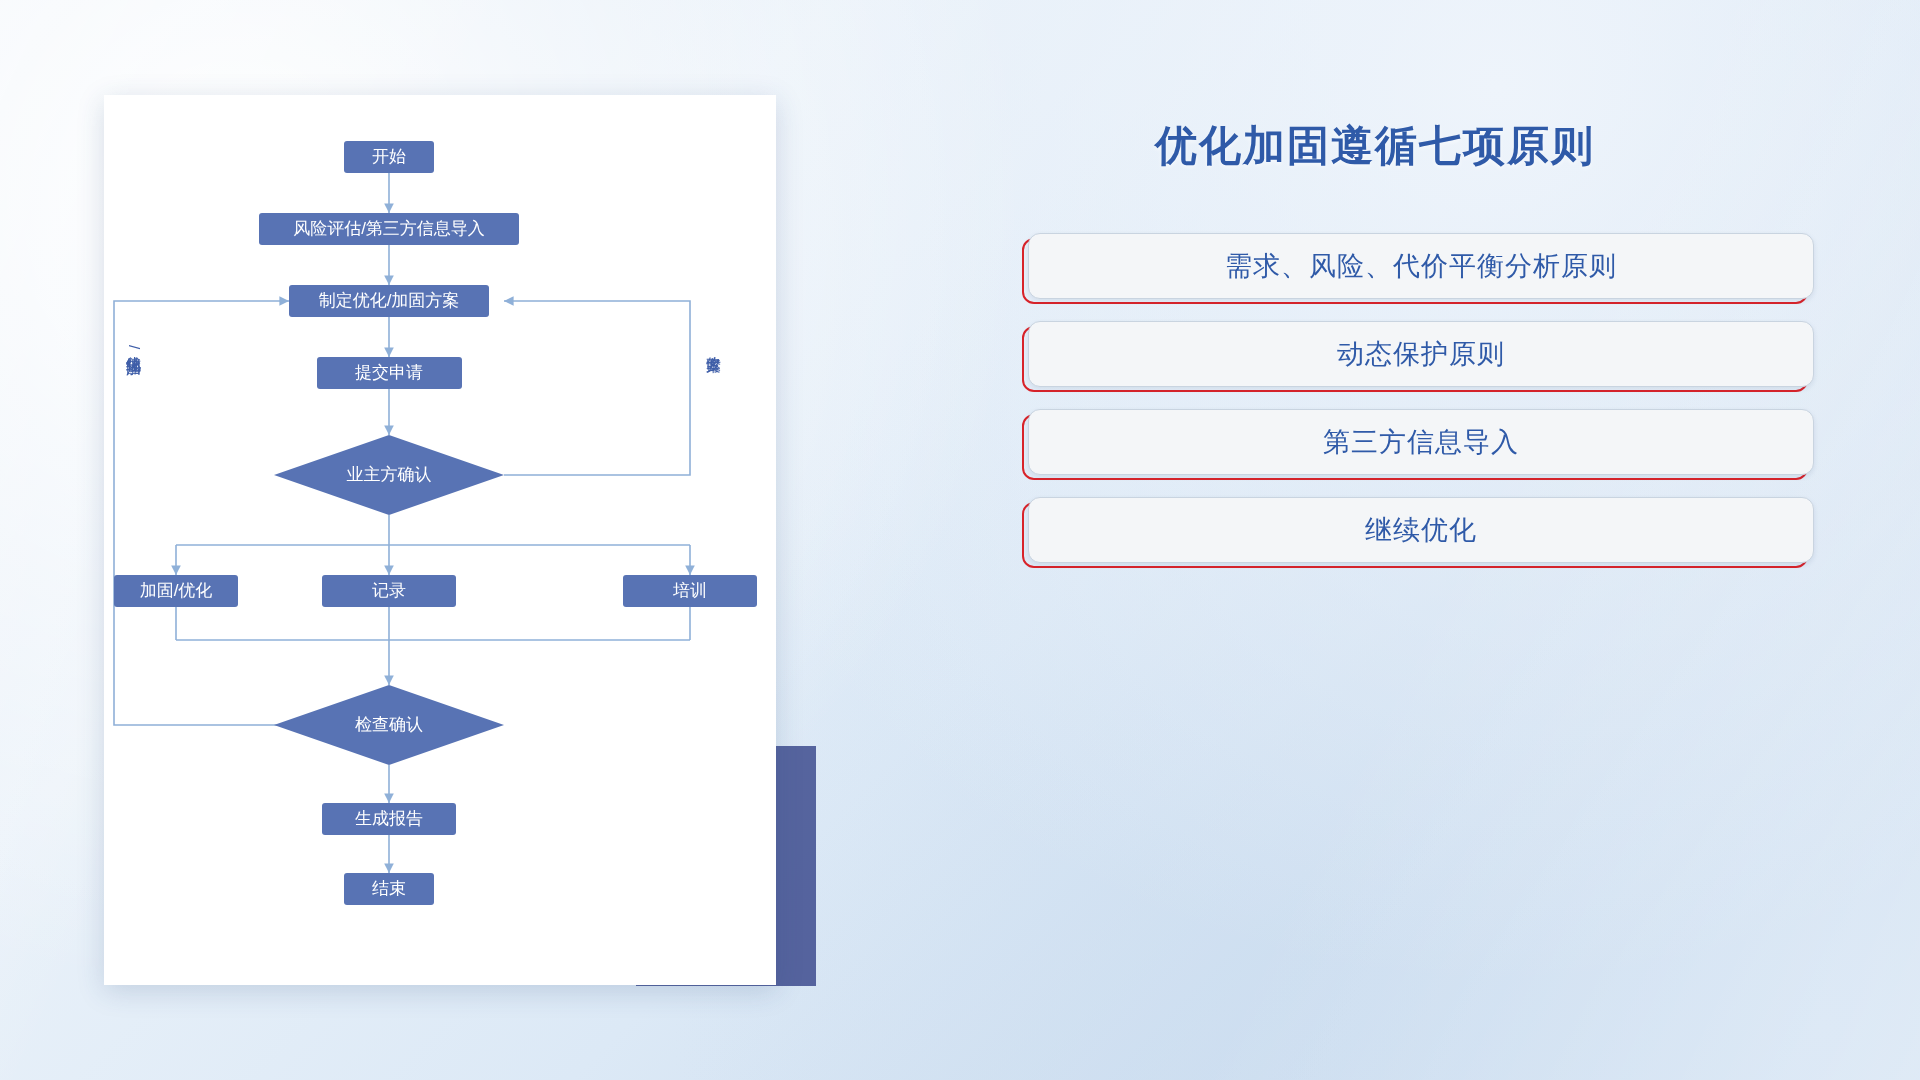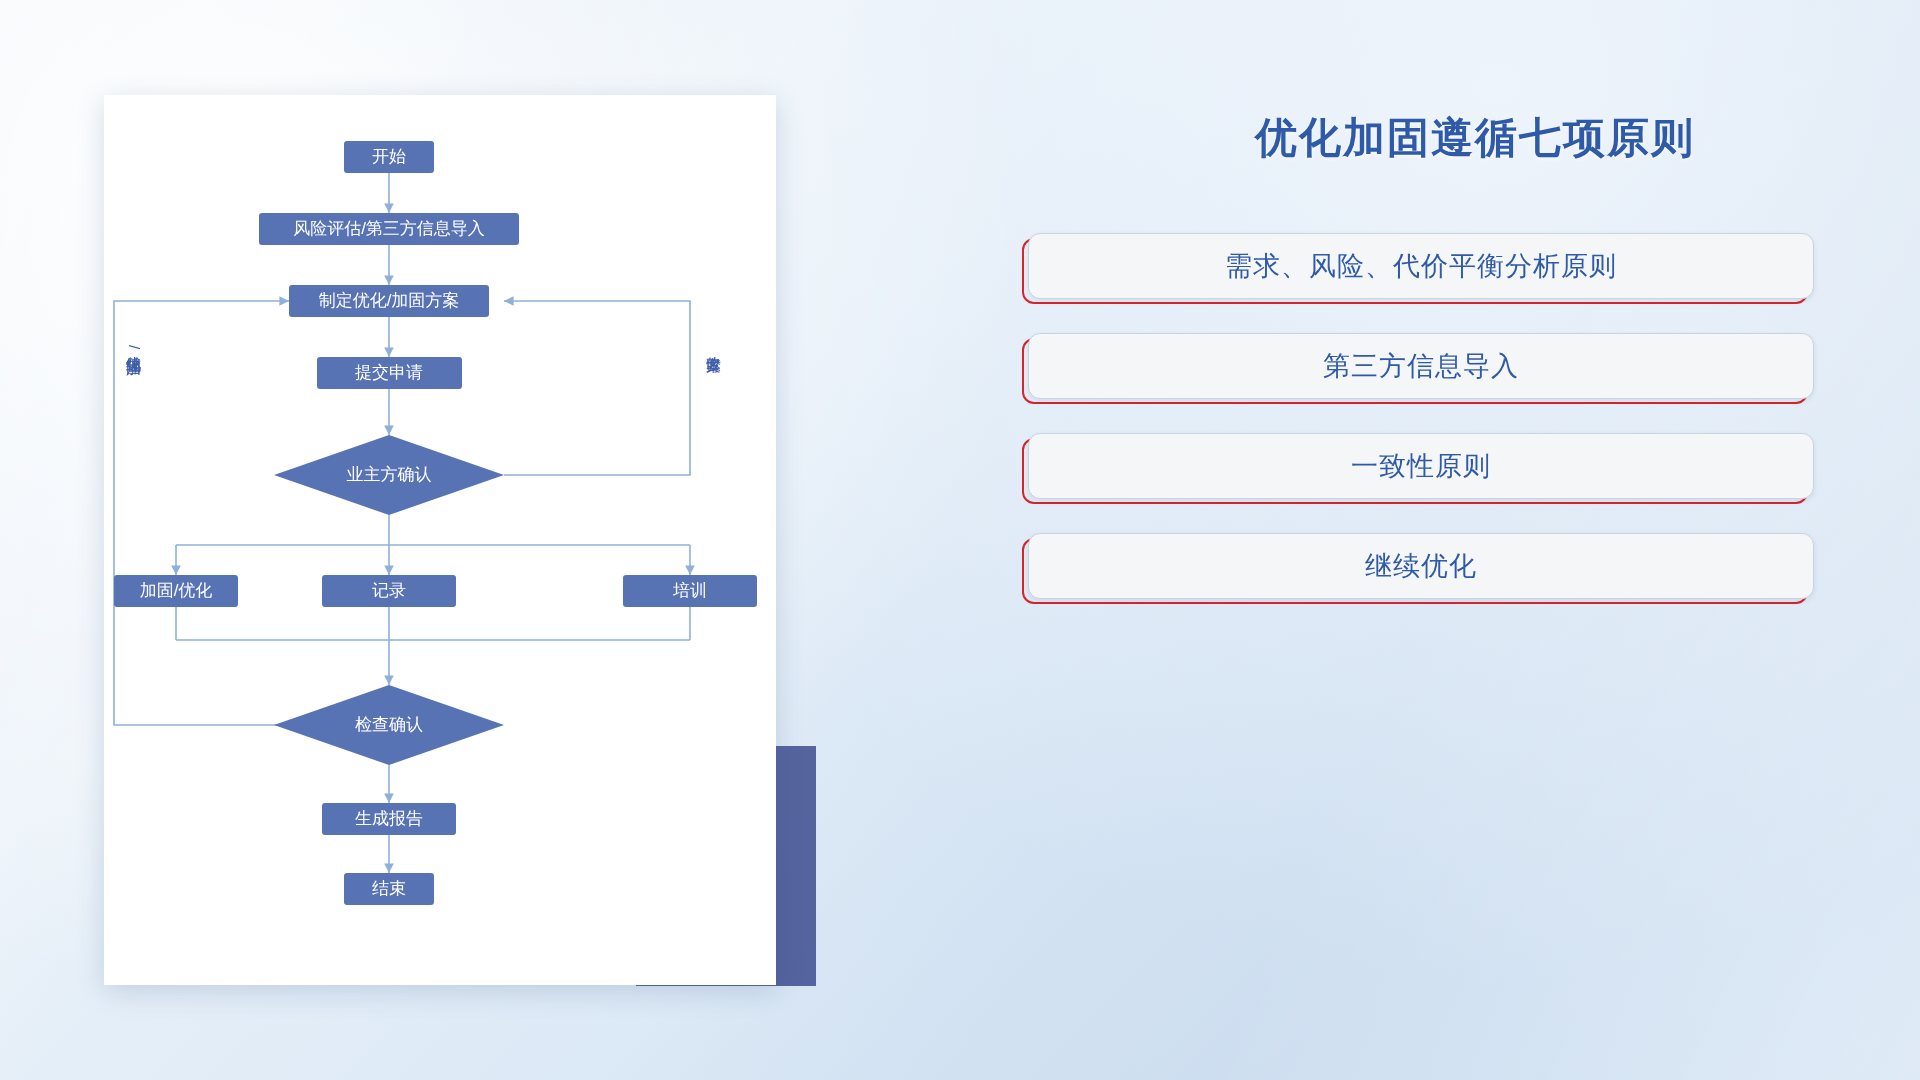--- a/index.html
+++ b/index.html
@@ -63,39 +63,38 @@
   .side-label {
     font-size: 15px;
     fill: #3f5ea8;
     font-family: "Liberation Sans", sans-serif;
   }
 
   
   .right-title {
     position: absolute;
     left: 1155px;
-    top: 110px;
+    top: 118px;
     width: 640px;
-    text-align: center;
     font-size: 42px;
     font-weight: bold;
     color: #2f5aa8;
     letter-spacing: 2px;
     text-shadow: 0 2px 4px rgba(255,255,255,0.6);
   }
   .principles {
     position: absolute;
     left: 1022px;
     top: 233px;
     width: 790px;
   }
   .principle {
     position: relative;
     height: 80px;
-    margin-bottom: 20px;
+    margin-bottom: 8px;
   }
   .principle .accent {
     position: absolute;
     left: 0;
     top: 5px;
     width: 786px;
     height: 66px;
     border: 2px solid #d8232a;
     border-radius: 12px;
     box-sizing: border-box;
@@ -208,25 +207,25 @@
 
   <div class="right-title">优化加固遵循七项原则</div>
 
   <div class="principles">
     <div class="principle">
       <div class="accent"></div>
       <div class="pill">需求、风险、代价平衡分析原则</div>
     </div>
     <div class="principle">
       <div class="accent"></div>
+      <div class="pill">动态保护原则</div>
+    </div>
+    <div class="principle">
+      <div class="accent"></div>
       <div class="pill">第三方信息导入</div>
     </div>
     <div class="principle">
       <div class="accent"></div>
-      <div class="pill">一致性原则</div>
-    </div>
-    <div class="principle">
-      <div class="accent"></div>
       <div class="pill">继续优化</div>
     </div>
   </div>
 
 </div>
 
 </body></html>

